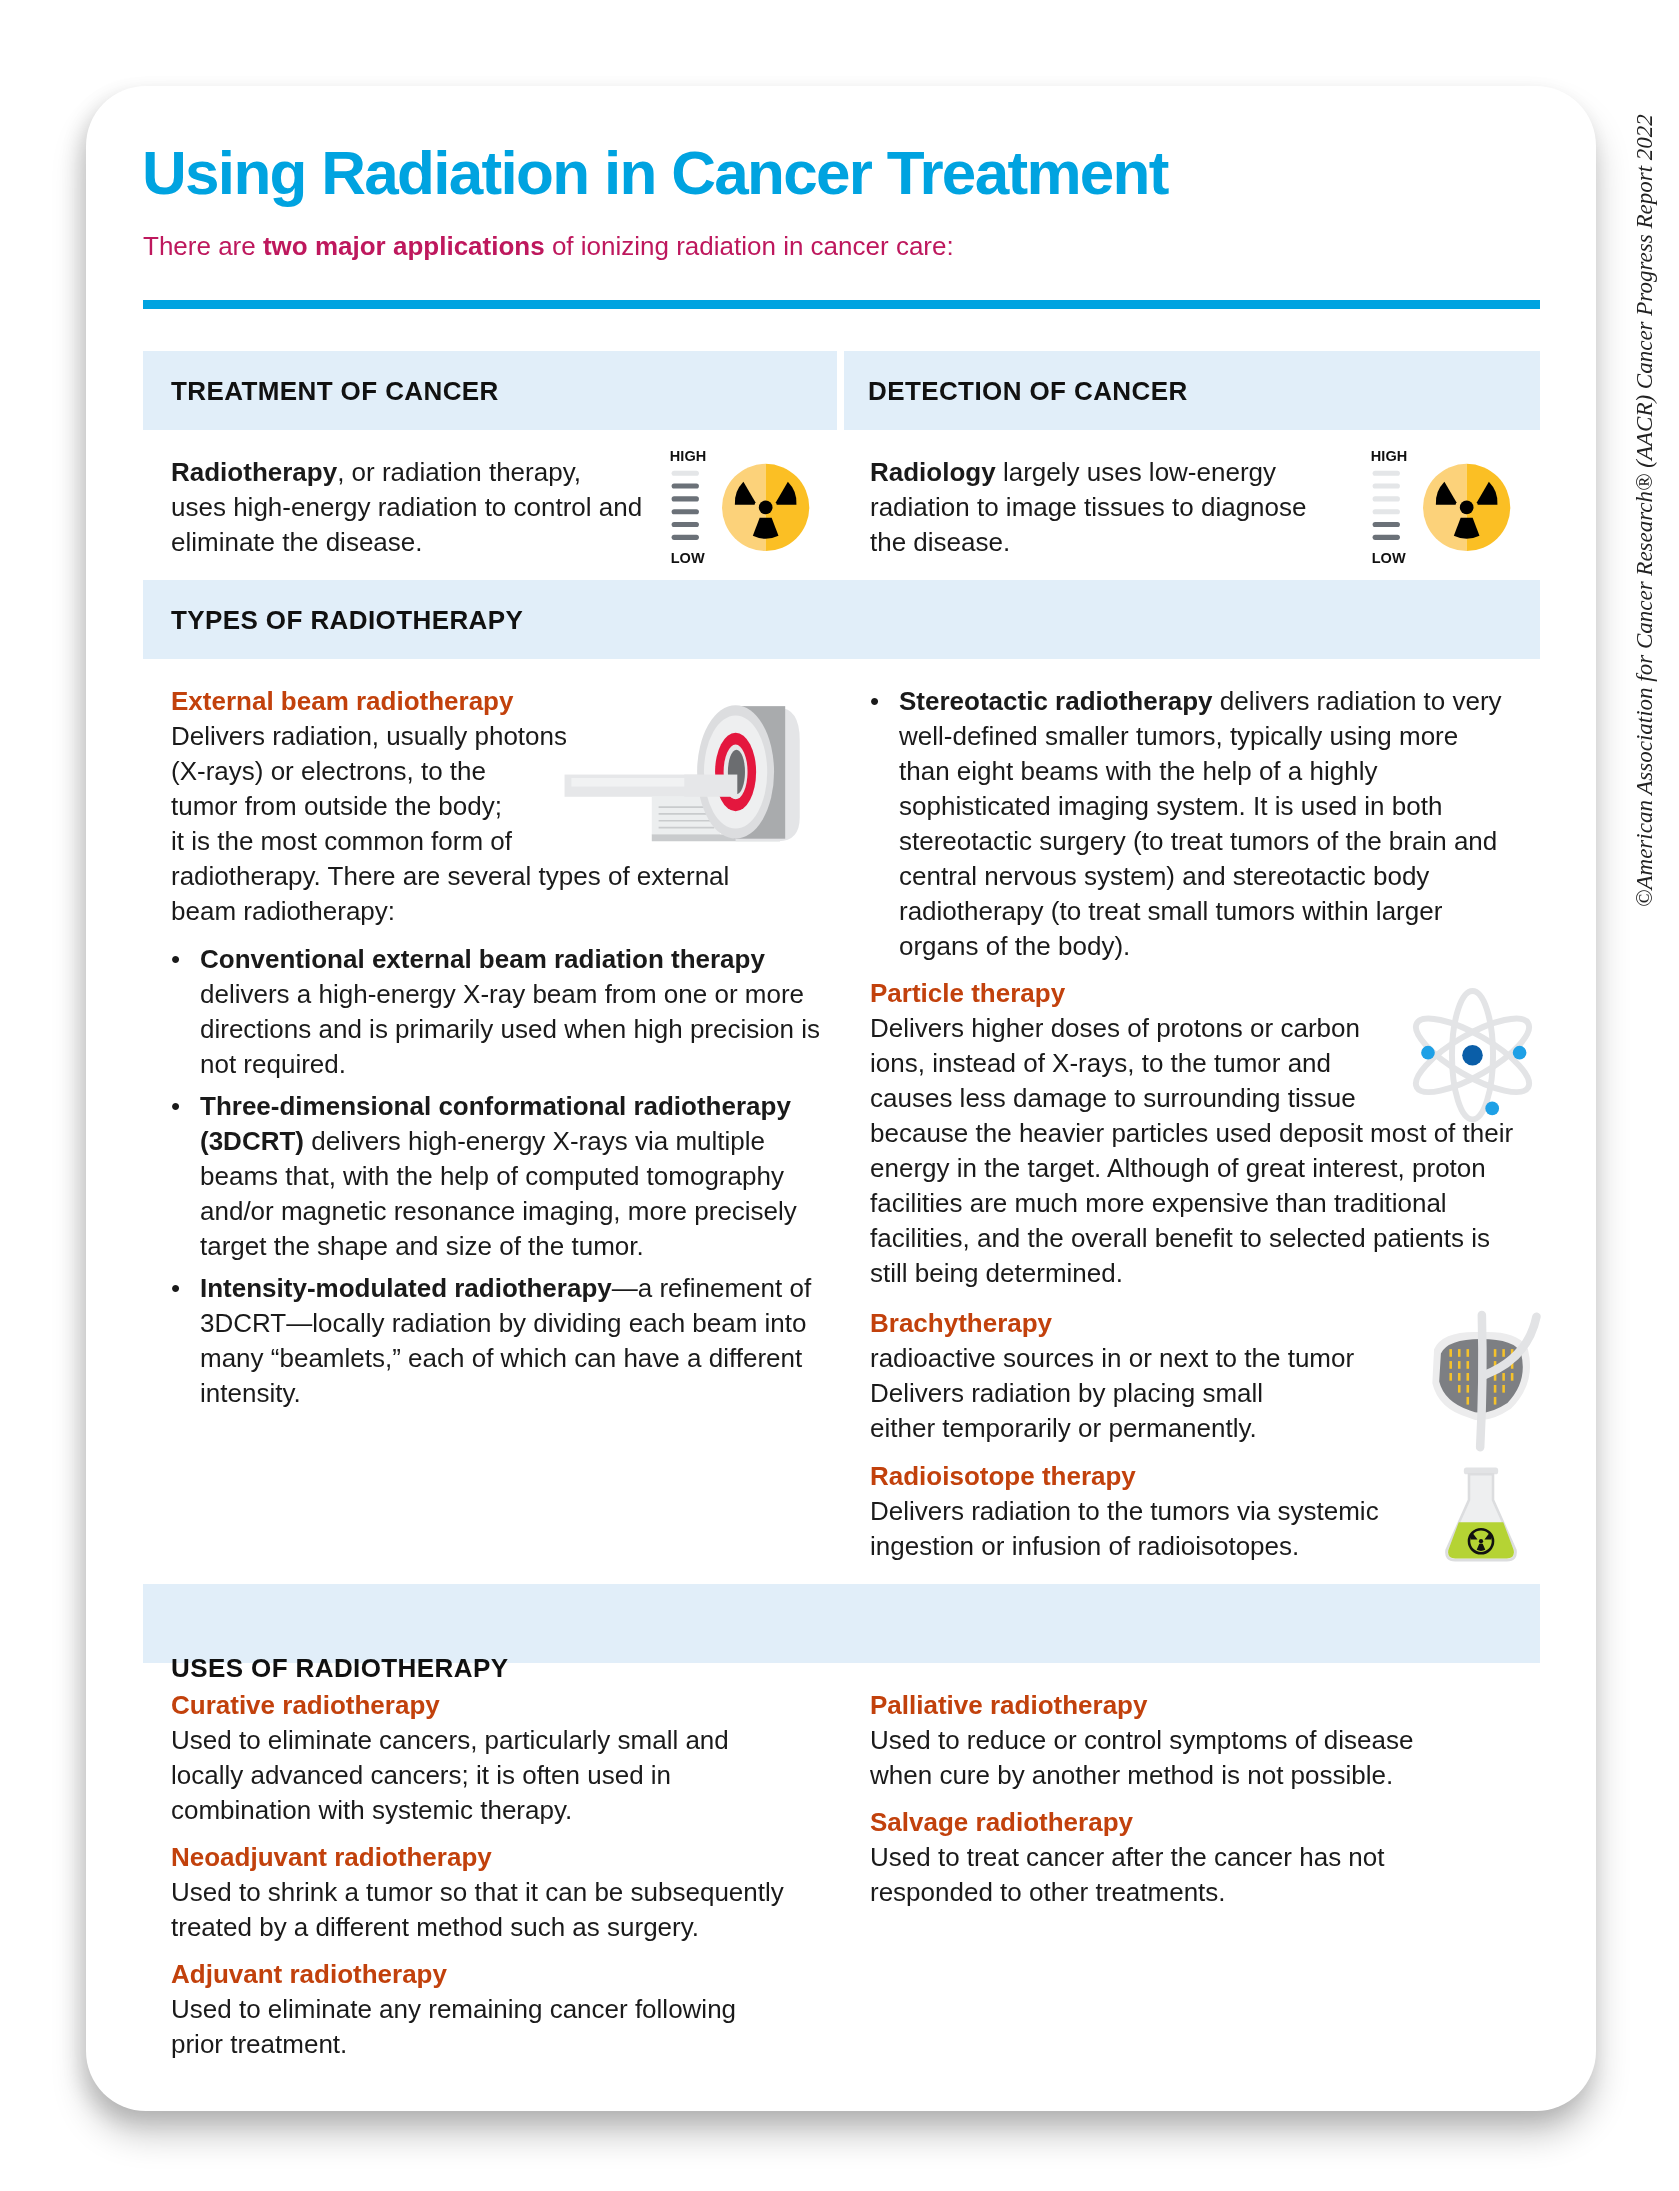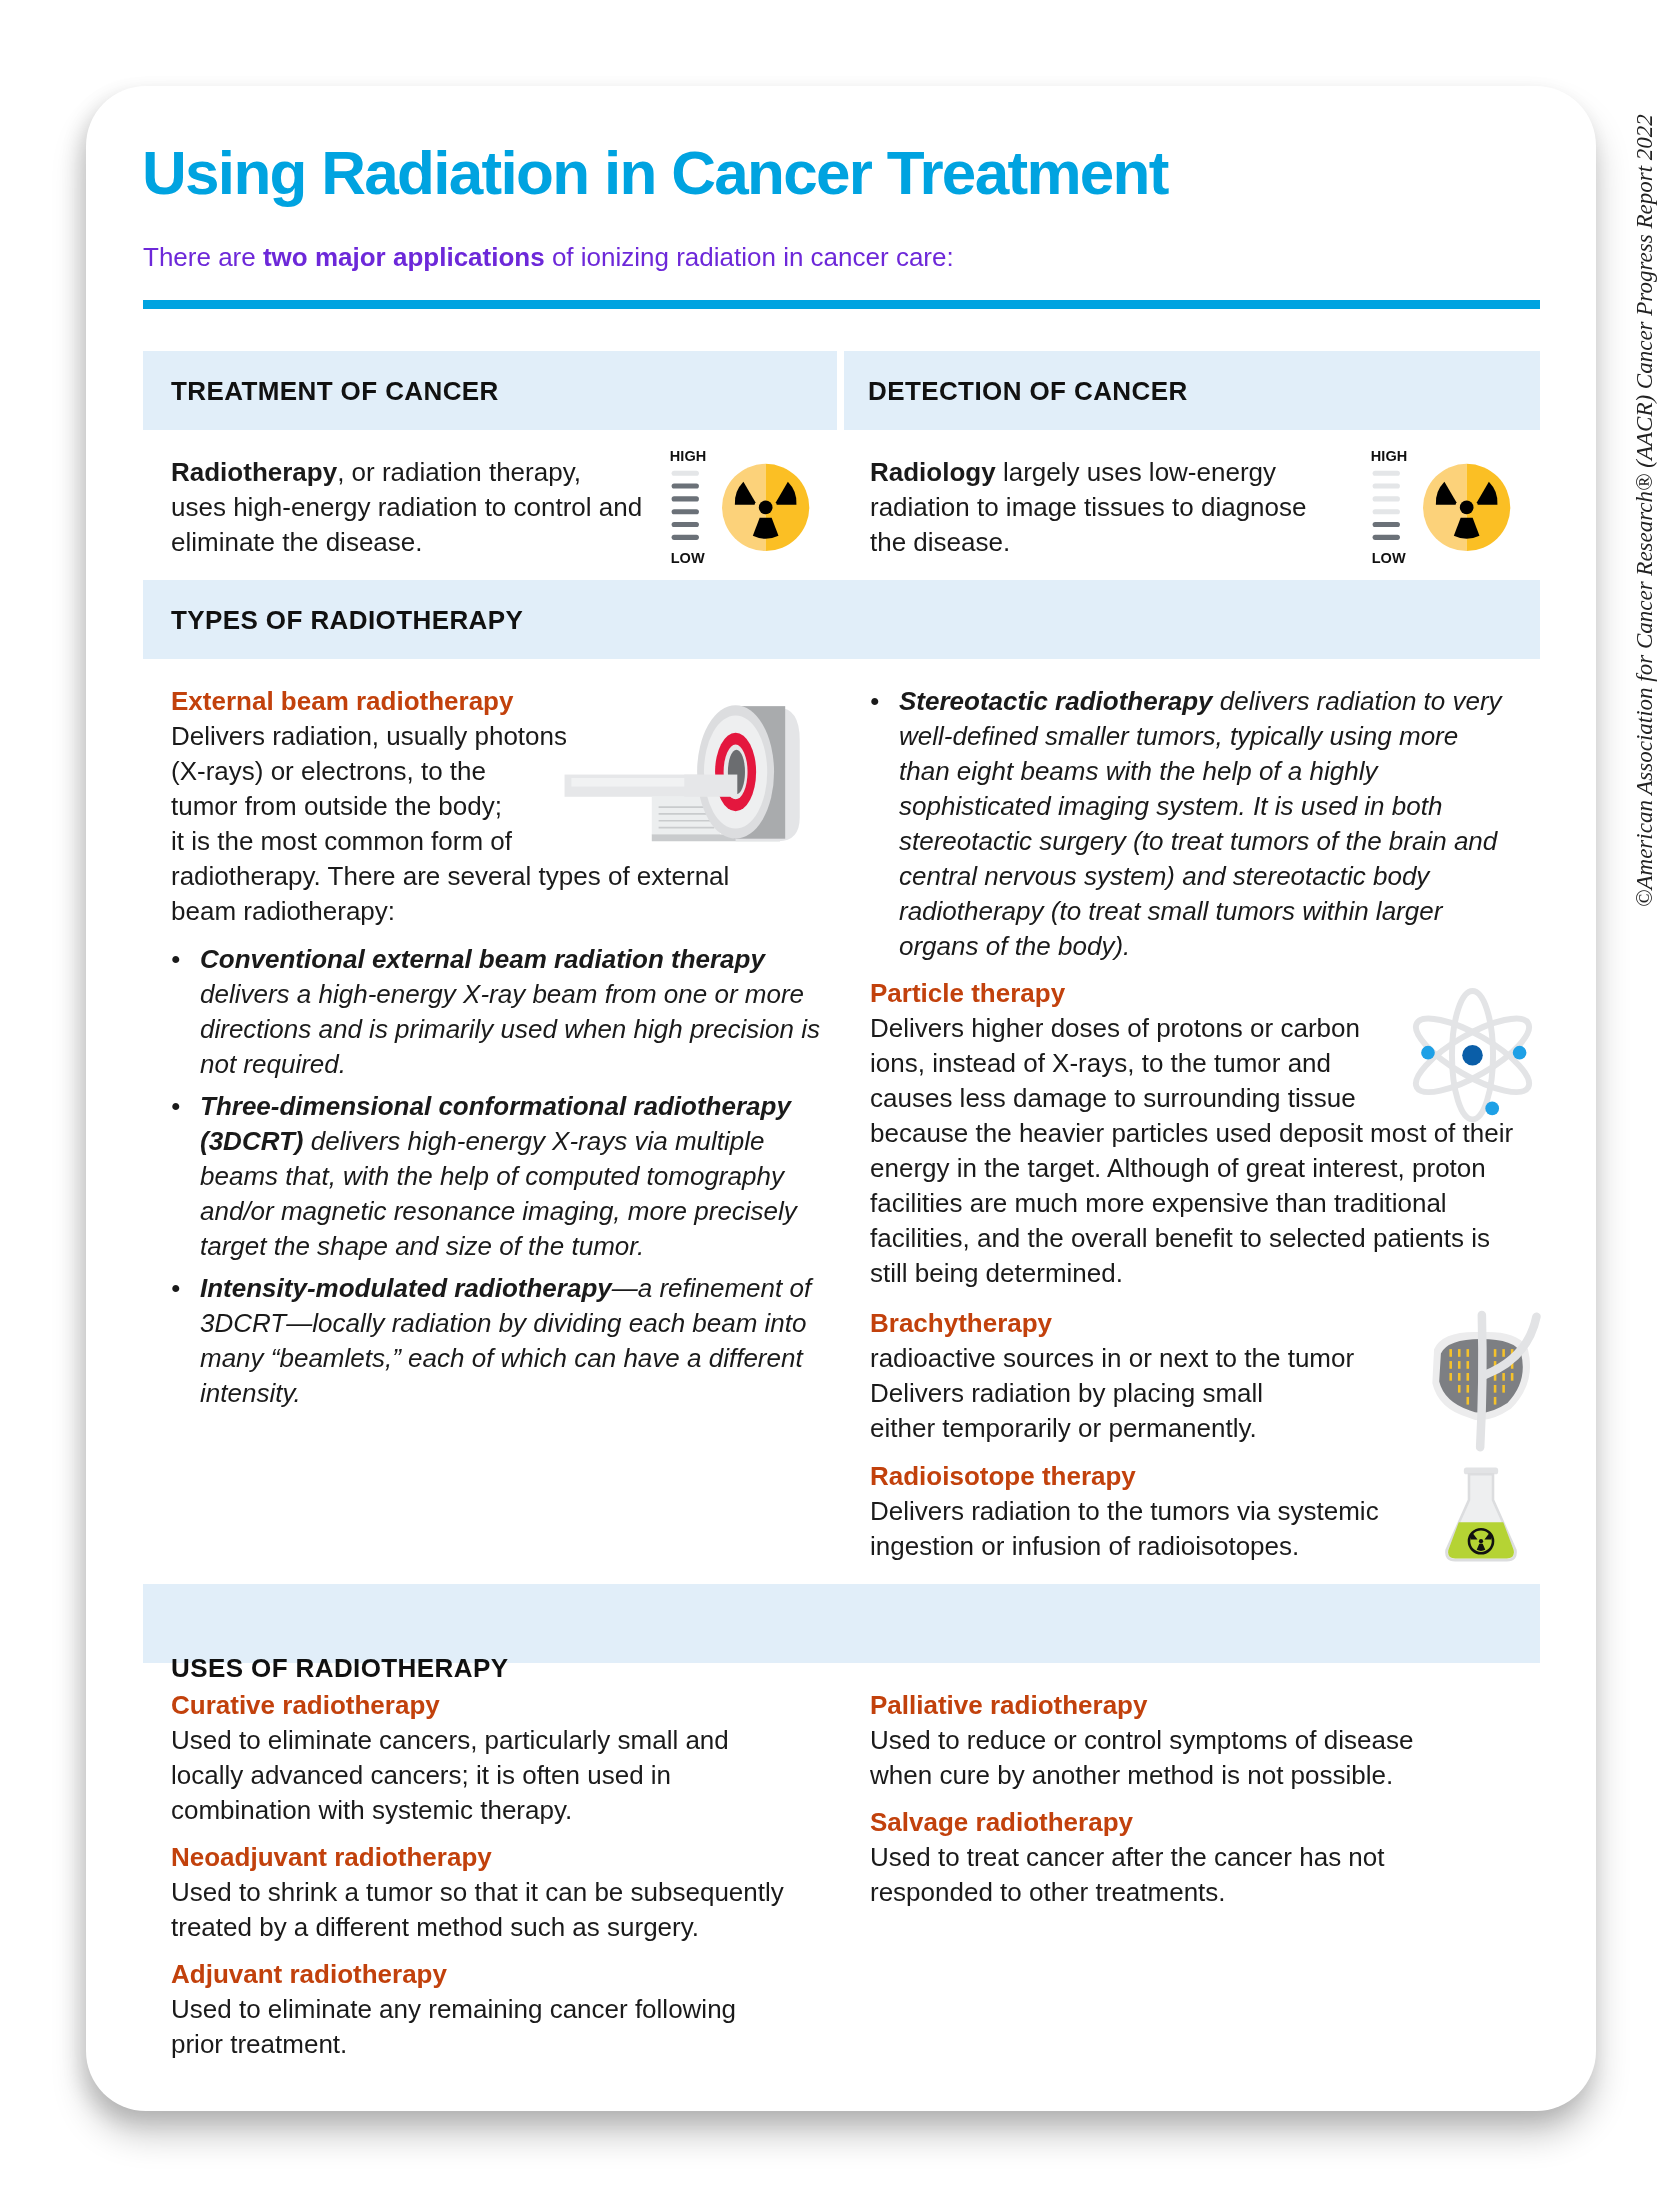--- a/index.html
+++ b/index.html
@@ -5,30 +5,30 @@
   html, body { margin:0; padding:0; }
   body { width:1680px; height:2192px; background:#ffffff; position:relative; overflow:hidden;
          font-family:"Liberation Sans", "DejaVu Sans", sans-serif; color:#1a1a1a; }
   .card { position:absolute; left:86px; top:86px; width:1510px; height:2025px; background:#fff;
           border-radius:60px; box-shadow: 0 24px 34px rgba(0,0,0,0.22), -5.1px 8.6px 20.5px rgba(0,0,0,0.12); }
   .side-credit { position:absolute; left:1632px; top:907px; transform-origin:0 0; transform:rotate(-90deg);
           font-family:"Liberation Serif","DejaVu Serif",serif; font-style:italic; font-size:23px; color:#222;
           white-space:nowrap; }
   .title { position:absolute; left:142px; top:137px; font-size:62px; font-weight:bold; color:#00a3e0;
            letter-spacing:-1.7px; white-space:nowrap; }
-  .intro { position:absolute; left:143px; top:242px; font-size:26px; color:#6d28d9; white-space:nowrap; }
+  .intro { position:absolute; left:143px; top:231px; font-size:26px; color:#be185d; white-space:nowrap; }
   .intro b { font-weight:bold; }
   .rule { position:absolute; left:143px; top:300px; width:1397px; height:9.4px; background:#00a3e0; }
   .band { position:absolute; background:#e1eef9; }
   .band-label { position:absolute; font-weight:bold; font-size:26px; color:#111; letter-spacing:0.4px; white-space:nowrap; }
   .txt { position:absolute; font-size:26px; line-height:35px; color:#1a1a1a; }
   .txt b, .h b { font-weight:bold; }
   .h { font-weight:bold; color:#c2410c; }
   .bullets { position:absolute; margin:0; padding:0; list-style:none; font-size:26px; line-height:35px; color:#1a1a1a; }
-  .bullets li { position:relative; padding-left:29px; margin-bottom:6.8px;font-style:italic; }
+  .bullets li { position:relative; padding-left:29px; margin-bottom:6.8px; }
   .bullets li::before { content:"•"; position:absolute; left:0; top:0; }
   .icon { position:absolute; }
   .meter-label { font-size:17px; font-weight:bold; fill:#111; font-family:"Liberation Sans", sans-serif; }
 </style>
 </head>
 <body>
 
 <div class="card"></div>
 
 <div class="side-credit">©American Association for Cancer Research® (AACR) Cancer Progress Report 2022</div>

